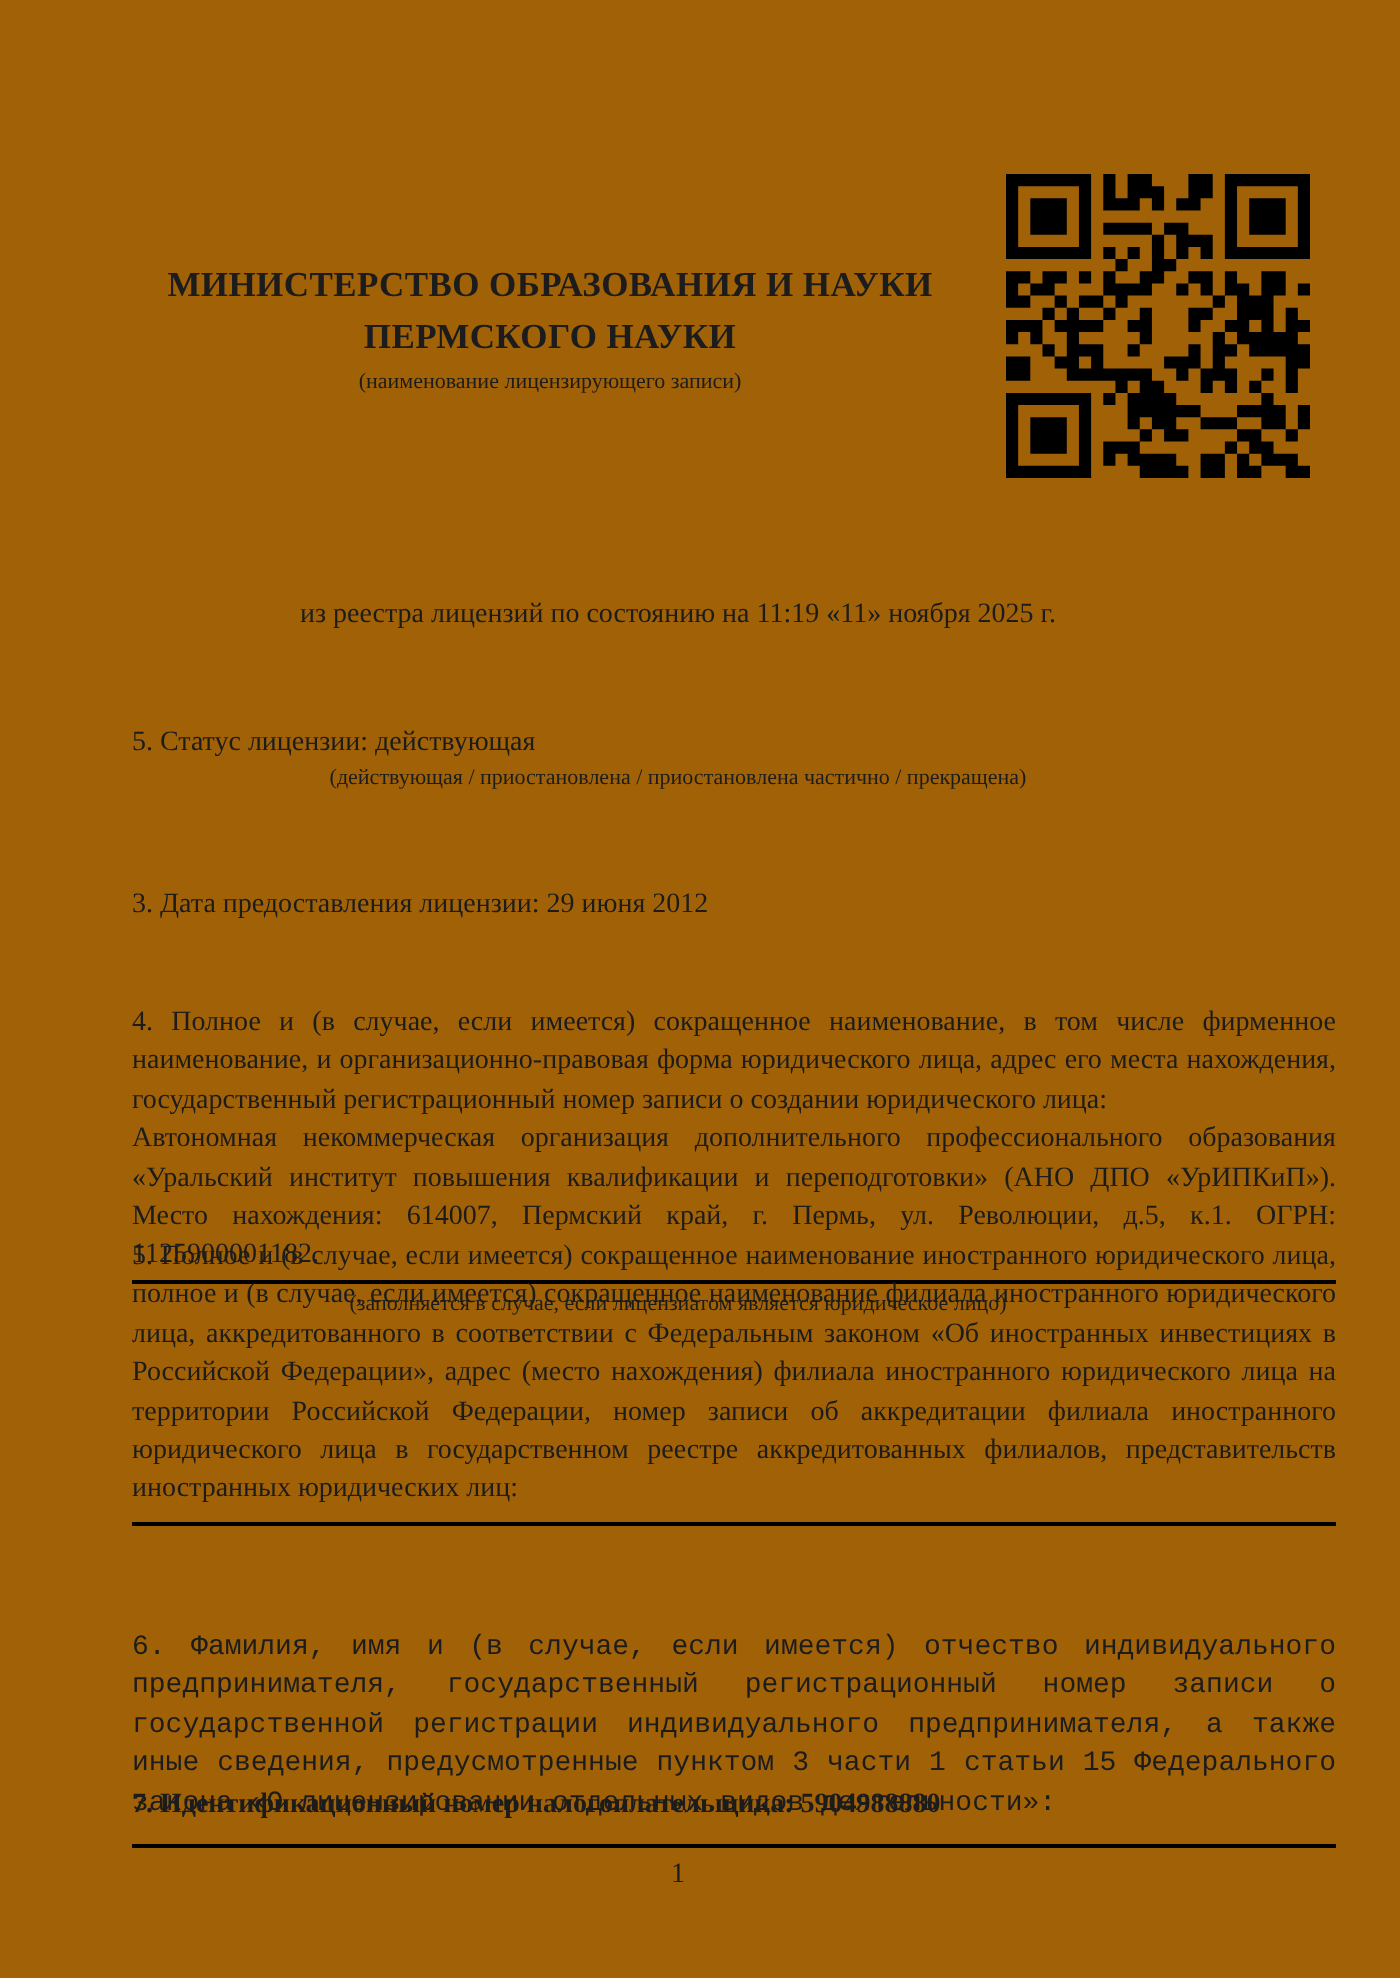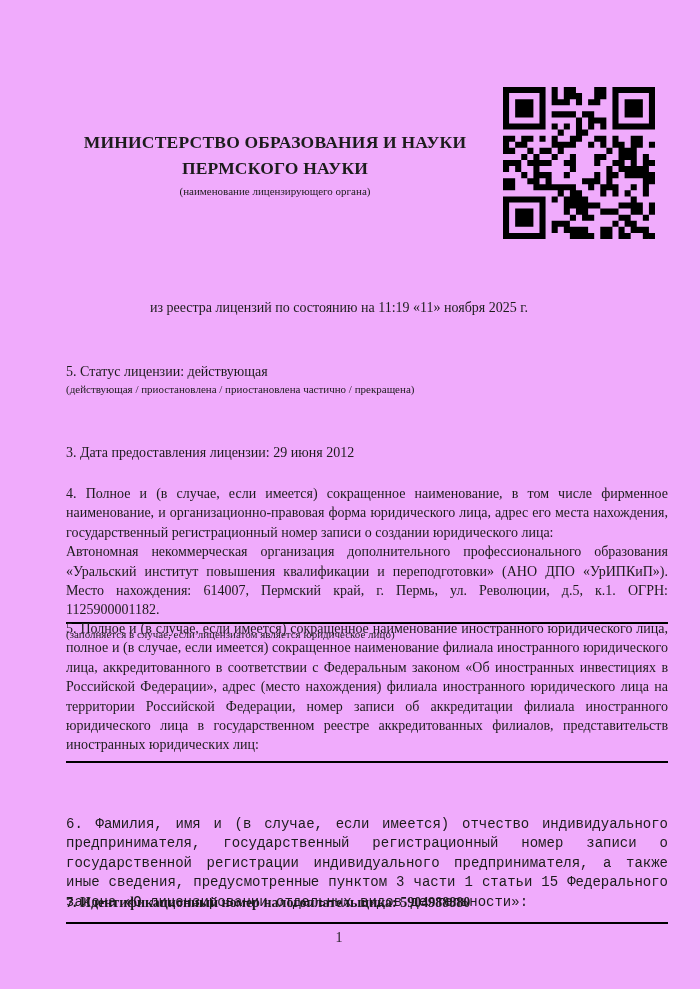--- a/index.html
+++ b/index.html
@@ -1,19 +1,19 @@
 <!DOCTYPE html>
 <html lang="ru"><head>
 <meta charset="utf-8">
 <style>
   html,body{margin:0;padding:0;background:#fff;}
   .page{
     position:relative;
     width:700px;height:989px;
-    background:#f0abfc;
+    background:#a16207;
     font-family:"Liberation Serif","DejaVu Serif",serif;
     color:#1c1c1c;
     overflow:hidden;
   }
   .abs{position:absolute;}
   
   .ministry{
     left:65px;top:129px;width:420px;
     text-align:center;
     font-weight:bold;
@@ -32,21 +32,21 @@
   
   .extract-title{
     left:66px;top:298px;width:546px;
     text-align:center;
     font-size:14px;line-height:19.4px;
   }
   .body-text{font-size:14px;line-height:19.4px;}
   .para{margin:0;text-align:justify;}
   .small-caption{
     width:546px;
-    text-align:left;
+    text-align:center;
     font-size:11px;line-height:14px;
     margin:1px 0 0 0;
   }
   .rule{
     width:602px;height:0;
     border-top:2px solid #000;
     margin:0;
   }
   .col{left:66px;width:602px;}
   .footer-page{
@@ -56,42 +56,42 @@
   }
 </style>
 </head>
 <body>
 
 <div class="page">
 
   <div class="abs ministry">
     <div>МИНИСТЕРСТВО ОБРАЗОВАНИЯ И НАУКИ</div>
     <div>ПЕРМСКОГО НАУКИ</div>
-    <div class="ministry-caption">(наименование лицензирующего органа)</div>
+    <div class="ministry-caption">(наименование лицензирующего записи)</div>
   </div>
 
   <svg id="qr-svg" class="abs qr" viewBox="0 0 152 152" aria-hidden="true">
       <path d="M48.64 0h6.08v6.08h-6.08zM60.8 0h6.08v6.08h-6.08zM66.88 0h6.08v6.08h-6.08zM91.2 0h6.08v6.08h-6.08zM97.28 0h6.08v6.08h-6.08zM48.64 6.08h6.08v6.08h-6.08zM60.8 6.08h6.08v6.08h-6.08zM66.88 6.08h6.08v6.08h-6.08zM72.96000000000001 6.08h6.08v6.08h-6.08zM91.2 6.08h6.08v6.08h-6.08zM97.28 6.08h6.08v6.08h-6.08zM48.64 12.16h6.08v6.08h-6.08zM54.72 12.16h6.08v6.08h-6.08zM60.8 12.16h6.08v6.08h-6.08zM72.96000000000001 12.16h6.08v6.08h-6.08zM85.12 12.16h6.08v6.08h-6.08zM91.2 12.16h6.08v6.08h-6.08zM48.64 24.32h6.08v6.08h-6.08zM54.72 24.32h6.08v6.08h-6.08zM60.8 24.32h6.08v6.08h-6.08zM66.88 24.32h6.08v6.08h-6.08zM79.04 24.32h6.08v6.08h-6.08zM85.12 24.32h6.08v6.08h-6.08zM72.96000000000001 30.4h6.08v6.08h-6.08zM85.12 30.4h6.08v6.08h-6.08zM91.2 30.4h6.08v6.08h-6.08zM97.28 30.4h6.08v6.08h-6.08zM48.64 36.480000000000004h6.08v6.08h-6.08zM60.8 36.480000000000004h6.08v6.08h-6.08zM72.96000000000001 36.480000000000004h6.08v6.08h-6.08zM85.12 36.480000000000004h6.08v6.08h-6.08zM97.28 36.480000000000004h6.08v6.08h-6.08zM54.72 42.56h6.08v6.08h-6.08zM72.96000000000001 42.56h6.08v6.08h-6.08zM79.04 42.56h6.08v6.08h-6.08zM0 48.64h6.08v6.08h-6.08zM6.08 48.64h6.08v6.08h-6.08zM18.240000000000002 48.64h6.08v6.08h-6.08zM24.32 48.64h6.08v6.08h-6.08zM36.480000000000004 48.64h6.08v6.08h-6.08zM48.64 48.64h6.08v6.08h-6.08zM66.88 48.64h6.08v6.08h-6.08zM72.96000000000001 48.64h6.08v6.08h-6.08zM91.2 48.64h6.08v6.08h-6.08zM97.28 48.64h6.08v6.08h-6.08zM109.44 48.64h6.08v6.08h-6.08zM127.68 48.64h6.08v6.08h-6.08zM133.76 48.64h6.08v6.08h-6.08zM0 54.72h6.08v6.08h-6.08zM12.16 54.72h6.08v6.08h-6.08zM18.240000000000002 54.72h6.08v6.08h-6.08zM48.64 54.72h6.08v6.08h-6.08zM54.72 54.72h6.08v6.08h-6.08zM60.8 54.72h6.08v6.08h-6.08zM66.88 54.72h6.08v6.08h-6.08zM85.12 54.72h6.08v6.08h-6.08zM97.28 54.72h6.08v6.08h-6.08zM109.44 54.72h6.08v6.08h-6.08zM115.52 54.72h6.08v6.08h-6.08zM127.68 54.72h6.08v6.08h-6.08zM133.76 54.72h6.08v6.08h-6.08zM145.92000000000002 54.72h6.08v6.08h-6.08zM0 60.8h6.08v6.08h-6.08zM6.08 60.8h6.08v6.08h-6.08zM24.32 60.8h6.08v6.08h-6.08zM36.480000000000004 60.8h6.08v6.08h-6.08zM42.56 60.8h6.08v6.08h-6.08zM54.72 60.8h6.08v6.08h-6.08zM103.36 60.8h6.08v6.08h-6.08zM115.52 60.8h6.08v6.08h-6.08zM121.6 60.8h6.08v6.08h-6.08zM127.68 60.8h6.08v6.08h-6.08zM18.240000000000002 66.88h6.08v6.08h-6.08zM30.4 66.88h6.08v6.08h-6.08zM48.64 66.88h6.08v6.08h-6.08zM66.88 66.88h6.08v6.08h-6.08zM91.2 66.88h6.08v6.08h-6.08zM97.28 66.88h6.08v6.08h-6.08zM115.52 66.88h6.08v6.08h-6.08zM121.6 66.88h6.08v6.08h-6.08zM127.68 66.88h6.08v6.08h-6.08zM139.84 66.88h6.08v6.08h-6.08zM0 72.96000000000001h6.08v6.08h-6.08zM6.08 72.96000000000001h6.08v6.08h-6.08zM12.16 72.96000000000001h6.08v6.08h-6.08zM24.32 72.96000000000001h6.08v6.08h-6.08zM30.4 72.96000000000001h6.08v6.08h-6.08zM36.480000000000004 72.96000000000001h6.08v6.08h-6.08zM42.56 72.96000000000001h6.08v6.08h-6.08zM60.8 72.96000000000001h6.08v6.08h-6.08zM66.88 72.96000000000001h6.08v6.08h-6.08zM91.2 72.96000000000001h6.08v6.08h-6.08zM109.44 72.96000000000001h6.08v6.08h-6.08zM115.52 72.96000000000001h6.08v6.08h-6.08zM127.68 72.96000000000001h6.08v6.08h-6.08zM139.84 72.96000000000001h6.08v6.08h-6.08zM145.92000000000002 72.96000000000001h6.08v6.08h-6.08zM0 79.04h6.08v6.08h-6.08zM12.16 79.04h6.08v6.08h-6.08zM30.4 79.04h6.08v6.08h-6.08zM66.88 79.04h6.08v6.08h-6.08zM103.36 79.04h6.08v6.08h-6.08zM115.52 79.04h6.08v6.08h-6.08zM121.6 79.04h6.08v6.08h-6.08zM127.68 79.04h6.08v6.08h-6.08zM133.76 79.04h6.08v6.08h-6.08zM139.84 79.04h6.08v6.08h-6.08zM18.240000000000002 85.12h6.08v6.08h-6.08zM30.4 85.12h6.08v6.08h-6.08zM36.480000000000004 85.12h6.08v6.08h-6.08zM42.56 85.12h6.08v6.08h-6.08zM60.8 85.12h6.08v6.08h-6.08zM91.2 85.12h6.08v6.08h-6.08zM103.36 85.12h6.08v6.08h-6.08zM109.44 85.12h6.08v6.08h-6.08zM121.6 85.12h6.08v6.08h-6.08zM127.68 85.12h6.08v6.08h-6.08zM133.76 85.12h6.08v6.08h-6.08zM139.84 85.12h6.08v6.08h-6.08zM145.92000000000002 85.12h6.08v6.08h-6.08zM0 91.2h6.08v6.08h-6.08zM6.08 91.2h6.08v6.08h-6.08zM24.32 91.2h6.08v6.08h-6.08zM30.4 91.2h6.08v6.08h-6.08zM42.56 91.2h6.08v6.08h-6.08zM79.04 91.2h6.08v6.08h-6.08zM85.12 91.2h6.08v6.08h-6.08zM91.2 91.2h6.08v6.08h-6.08zM103.36 91.2h6.08v6.08h-6.08zM139.84 91.2h6.08v6.08h-6.08zM145.92000000000002 91.2h6.08v6.08h-6.08zM0 97.28h6.08v6.08h-6.08zM6.08 97.28h6.08v6.08h-6.08zM30.4 97.28h6.08v6.08h-6.08zM36.480000000000004 97.28h6.08v6.08h-6.08zM42.56 97.28h6.08v6.08h-6.08zM48.64 97.28h6.08v6.08h-6.08zM54.72 97.28h6.08v6.08h-6.08zM60.8 97.28h6.08v6.08h-6.08zM66.88 97.28h6.08v6.08h-6.08zM85.12 97.28h6.08v6.08h-6.08zM97.28 97.28h6.08v6.08h-6.08zM103.36 97.28h6.08v6.08h-6.08zM109.44 97.28h6.08v6.08h-6.08zM127.68 97.28h6.08v6.08h-6.08zM139.84 97.28h6.08v6.08h-6.08zM54.72 103.36h6.08v6.08h-6.08zM66.88 103.36h6.08v6.08h-6.08zM72.96000000000001 103.36h6.08v6.08h-6.08zM97.28 103.36h6.08v6.08h-6.08zM109.44 103.36h6.08v6.08h-6.08zM121.6 103.36h6.08v6.08h-6.08zM139.84 103.36h6.08v6.08h-6.08zM48.64 109.44h6.08v6.08h-6.08zM60.8 109.44h6.08v6.08h-6.08zM66.88 109.44h6.08v6.08h-6.08zM72.96000000000001 109.44h6.08v6.08h-6.08zM79.04 109.44h6.08v6.08h-6.08zM127.68 109.44h6.08v6.08h-6.08zM60.8 115.52h6.08v6.08h-6.08zM66.88 115.52h6.08v6.08h-6.08zM72.96000000000001 115.52h6.08v6.08h-6.08zM79.04 115.52h6.08v6.08h-6.08zM85.12 115.52h6.08v6.08h-6.08zM91.2 115.52h6.08v6.08h-6.08zM115.52 115.52h6.08v6.08h-6.08zM121.6 115.52h6.08v6.08h-6.08zM127.68 115.52h6.08v6.08h-6.08zM133.76 115.52h6.08v6.08h-6.08zM145.92000000000002 115.52h6.08v6.08h-6.08zM60.8 121.6h6.08v6.08h-6.08zM72.96000000000001 121.6h6.08v6.08h-6.08zM79.04 121.6h6.08v6.08h-6.08zM97.28 121.6h6.08v6.08h-6.08zM103.36 121.6h6.08v6.08h-6.08zM109.44 121.6h6.08v6.08h-6.08zM127.68 121.6h6.08v6.08h-6.08zM133.76 121.6h6.08v6.08h-6.08zM145.92000000000002 121.6h6.08v6.08h-6.08zM66.88 127.68h6.08v6.08h-6.08zM79.04 127.68h6.08v6.08h-6.08zM85.12 127.68h6.08v6.08h-6.08zM115.52 127.68h6.08v6.08h-6.08zM121.6 127.68h6.08v6.08h-6.08zM139.84 127.68h6.08v6.08h-6.08zM48.64 133.76h6.08v6.08h-6.08zM54.72 133.76h6.08v6.08h-6.08zM60.8 133.76h6.08v6.08h-6.08zM109.44 133.76h6.08v6.08h-6.08zM121.6 133.76h6.08v6.08h-6.08zM127.68 133.76h6.08v6.08h-6.08zM48.64 139.84h6.08v6.08h-6.08zM60.8 139.84h6.08v6.08h-6.08zM66.88 139.84h6.08v6.08h-6.08zM72.96000000000001 139.84h6.08v6.08h-6.08zM79.04 139.84h6.08v6.08h-6.08zM97.28 139.84h6.08v6.08h-6.08zM103.36 139.84h6.08v6.08h-6.08zM115.52 139.84h6.08v6.08h-6.08zM127.68 139.84h6.08v6.08h-6.08zM133.76 139.84h6.08v6.08h-6.08zM139.84 139.84h6.08v6.08h-6.08zM66.88 145.92000000000002h6.08v6.08h-6.08zM72.96000000000001 145.92000000000002h6.08v6.08h-6.08zM79.04 145.92000000000002h6.08v6.08h-6.08zM85.12 145.92000000000002h6.08v6.08h-6.08zM97.28 145.92000000000002h6.08v6.08h-6.08zM103.36 145.92000000000002h6.08v6.08h-6.08zM115.52 145.92000000000002h6.08v6.08h-6.08zM121.6 145.92000000000002h6.08v6.08h-6.08zM139.84 145.92000000000002h6.08v6.08h-6.08zM145.92000000000002 145.92000000000002h6.08v6.08h-6.08zM0 0h42.56v42.56h-42.56zM6.08 6.08h30.4v30.4h-30.4zM12.16 12.16h18.240000000000002v18.240000000000002h-18.240000000000002zM109.44 0h42.56v42.56h-42.56zM115.52 6.08h30.4v30.4h-30.4zM121.6 12.16h18.240000000000002v18.240000000000002h-18.240000000000002zM0 109.44h42.56v42.56h-42.56zM6.08 115.52h30.4v30.4h-30.4zM12.16 121.6h18.240000000000002v18.240000000000002h-18.240000000000002z" fill="#000" fill-rule="evenodd"></path>
     </svg>
 
   <div class="abs extract-title">
     <div>из реестра лицензий по состоянию на 11:19 «11» ноября 2025 г.</div>
   </div>
 
   <div class="abs col body-text" style="top:362px;">
     <div>5. Статус лицензии: действующая</div>
     <div class="small-caption">(действующая / приостановлена / приостановлена частично / прекращена)</div>
   </div>
 
 
   <div class="abs col body-text" style="top:443px;">
     <div>3. Дата предоставления лицензии: 29 июня 2012</div>
   </div>
 
-  <div class="abs col body-text" style="top:484px;">
+  <div class="abs col body-text" style="top:502px;">
     <p class="para">4. Полное и (в случае, если имеется) сокращенное наименование, в том числе фирменное наименование, и организационно-правовая форма юридического лица, адрес его места нахождения, государственный регистрационный номер записи о создании юридического лица:</p>
     <p class="para">Автономная некоммерческая организация дополнительного профессионального образования «Уральский институт повышения квалификации и переподготовки» (АНО ДПО «УрИПКиП»). Место нахождения: 614007, Пермский край, г. Пермь, ул. Революции, д.5, к.1. ОГРН: 1125900001182.</p>
     <div class="rule" style="margin-top:2px;"></div>
     <div class="small-caption" style="margin-top:3px;">(заполняется в случае, если лицензиатом является юридическое лицо)</div>
   </div>
 
   <div class="abs col body-text" style="top:619px;">
     <p class="para">5. Полное и (в случае, если имеется) сокращенное наименование иностранного юридического лица, полное и (в случае, если имеется) сокращенное наименование филиала иностранного юридического лица, аккредитованного в соответствии с Федеральным законом «Об иностранных инвестициях в Российской Федерации», адрес (место нахождения) филиала иностранного юридического лица на территории Российской Федерации, номер записи об аккредитации филиала иностранного юридического лица в государственном реестре аккредитованных филиалов, представительств иностранных юридических лиц:</p>
     <div class="rule" style="margin-top:6px;"></div>
   </div>

